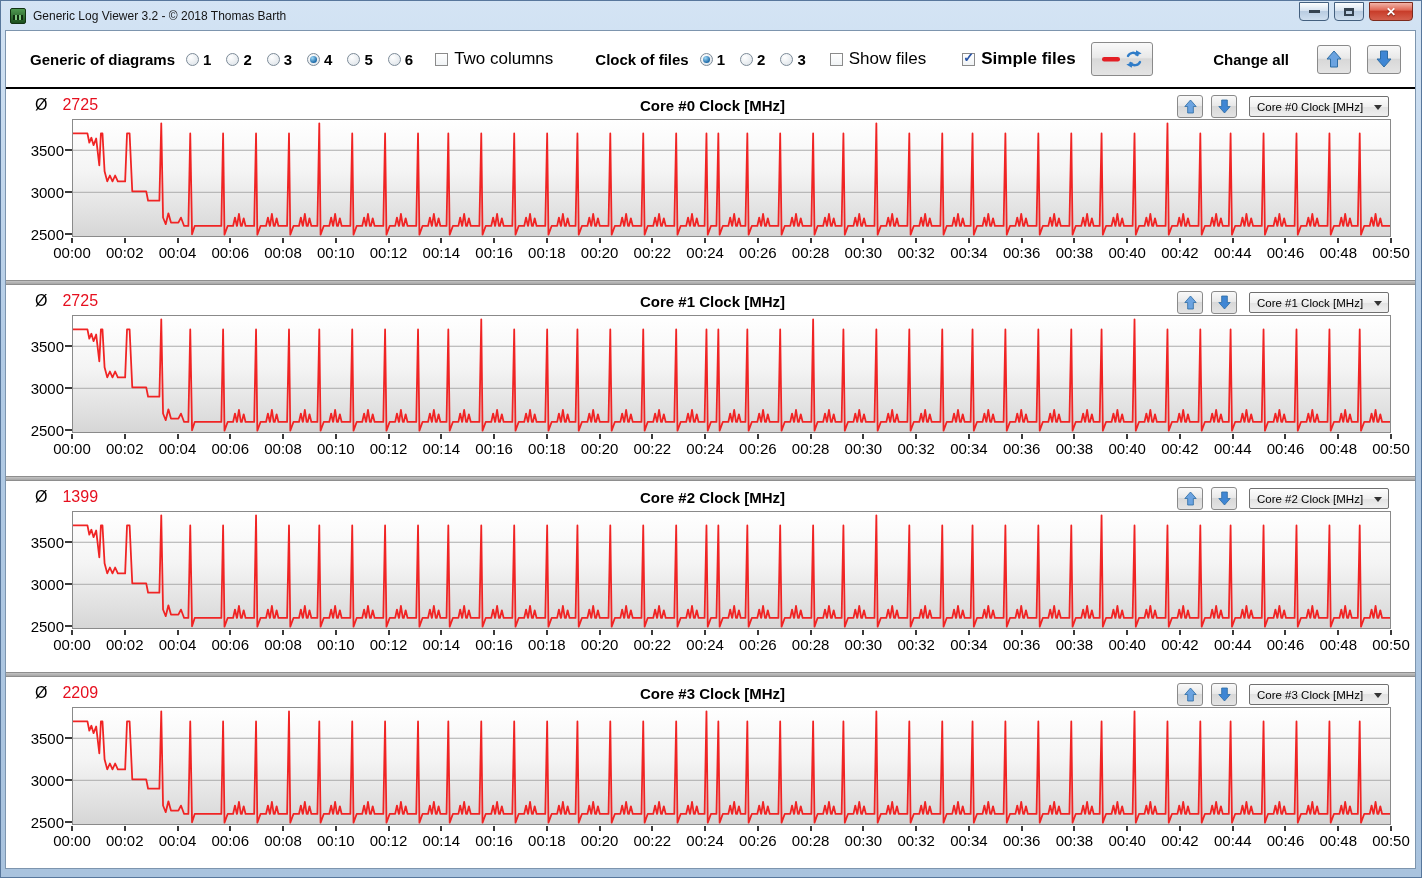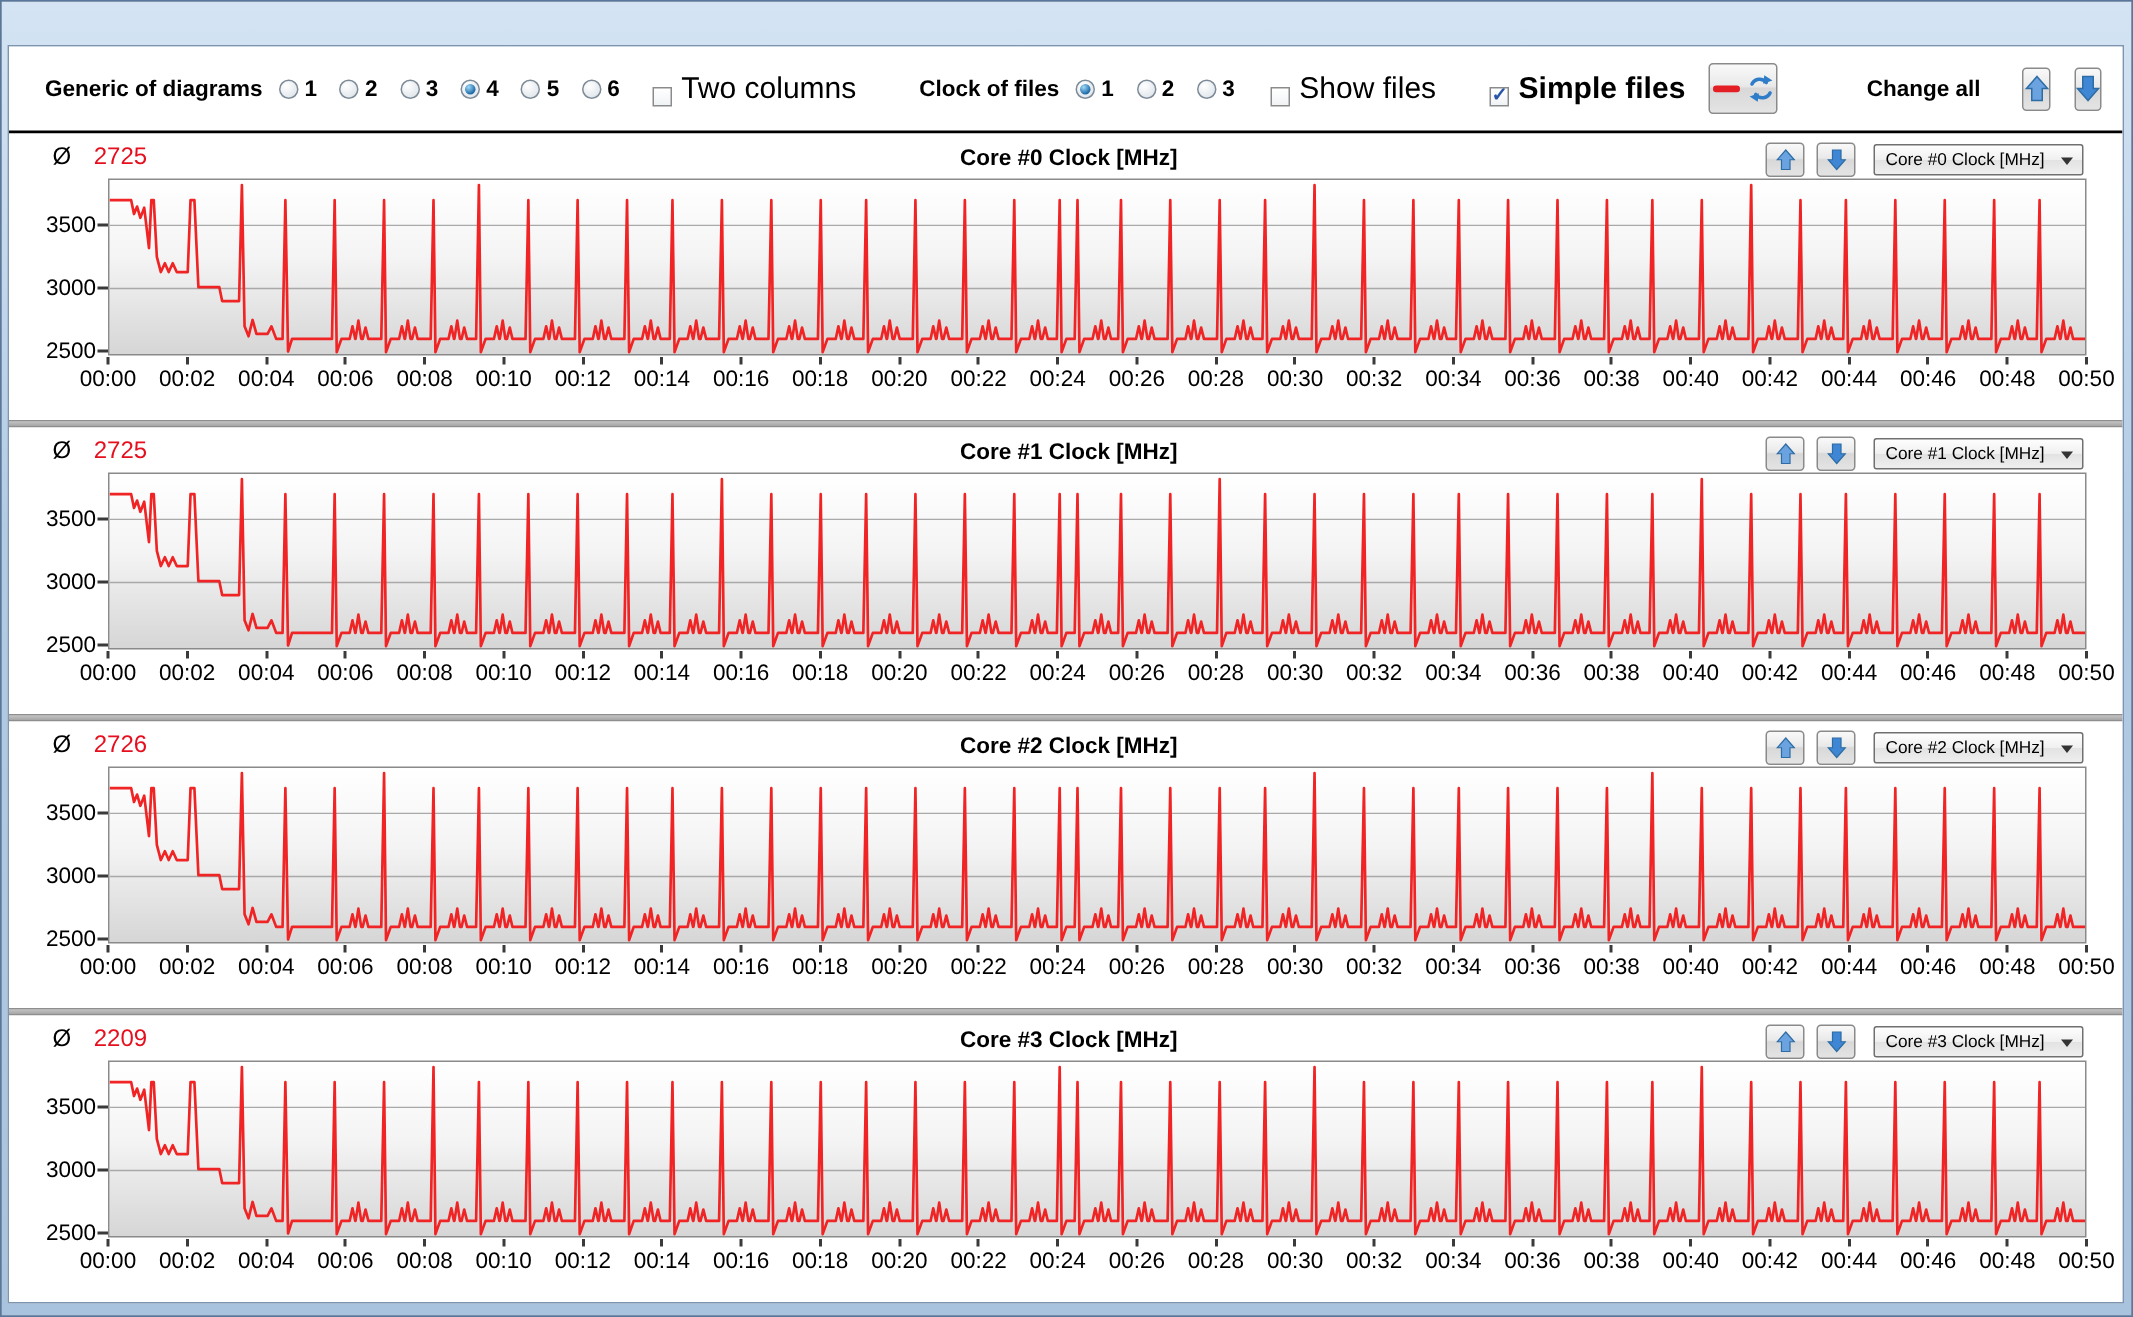--- a/index.html
+++ b/index.html
@@ -32,21 +32,21 @@
   
   .toolbar{flex:0 0 58px;display:flex;align-items:center;padding:0 14px 0 24px;
     border-bottom:2px solid #000;background:#fff;}
   .tb-label{font-weight:bold;font-size:15px;color:#000;white-space:nowrap;}
   .radio-group{display:flex;align-items:center;gap:15px;margin-left:11px;}
   .radio-item{display:flex;align-items:center;gap:4px;font-weight:bold;font-size:15px;}
   .radio{width:13px;height:13px;border-radius:50%;border:1px solid #7d8b98;
     background:radial-gradient(circle at 35% 30%,#ffffff,#d9e0e6);position:relative;}
   .radio.checked::after{content:"";position:absolute;left:2px;top:2px;width:7px;height:7px;border-radius:50%;
     background:radial-gradient(circle at 35% 30%,#9fd9f7,#1d6aa8 70%);}
-  .cb-item{display:flex;align-items:flex-end;gap:6px;font-size:20px;color:#000;white-space:nowrap;}
+  .cb-item{display:flex;align-items:center;gap:6px;font-size:17px;color:#000;white-space:nowrap;}
   .cb-item.bold{font-weight:bold;}
   .checkbox{width:13px;height:13px;border:1px solid #8b8b8b;background:linear-gradient(#fff,#f0f3f5);
     position:relative;}
   .checkbox.checked::after{content:"✓";position:absolute;left:0px;top:-4px;font-size:13px;font-weight:bold;color:#2a55a8;}
   .btn{border:1px solid #8a8a8a;border-radius:3px;background:linear-gradient(#f9f9f9,#e9e9e9 45%,#d8d8d8 50%,#e4e4e4);
     display:flex;align-items:center;justify-content:center;}
   .refresh-btn{width:70px;height:34px;margin-left:15px;gap:6px;}
   .big-arrow-btn{width:38px;height:29px;}
   
   .panels{flex:1;display:flex;flex-direction:column;min-height:0;}
@@ -73,20 +73,35 @@
   .ylabel{position:absolute;right:calc(100% + 9px);transform:translateY(-50%);font-size:15px;color:#000;white-space:nowrap;}
   .ytick{position:absolute;right:calc(100% + 1px);width:7px;height:2px;background:#3a3a3a;transform:translateY(-50%);}
   .xaxis{position:relative;height:28px;}
   .xtick{position:absolute;top:1px;width:2px;height:5px;background:#3a3a3a;transform:translateX(-50%);}
   .xlabel{position:absolute;top:7px;transform:translateX(-50%);font-size:15px;color:#000;white-space:nowrap;}
 </style>
 </head>
 <body>
 
 <div class="window">
+  <div class="titlebar">
+    <span class="title-icon"></span>
+    <span class="title-text">Generic Log Viewer 3.2 - © 2018 Thomas Barth</span>
+    <div class="win-controls">
+      <div class="win-btn">
+          <span class="minbar"></span>
+        </div>
+      <div class="win-btn">
+          <span class="maxbox"></span>
+        </div>
+      <div class="win-btn close">
+          <span>✕</span>
+        </div>
+    </div>
+  </div>
 
   <div class="content">
     <div class="toolbar">
       <span class="tb-label">Generic of diagrams</span>
       <span class="radio-group" id="diagram-radios">
           <span class="radio-item">
             <span class="radio"></span>
             <span>1</span>
           </span>
           <span class="radio-item">
@@ -356,21 +371,21 @@
               <span class="xtick" style="left: 100%;"></span>
               <span class="xlabel" style="left: 100%;">00:50</span>
             </div>
           </div>
         </div>
         <div class="splitter"></div>
         <div class="panel">
           <div class="panel-header">
             <span class="avg">
               <span class="avg-sym">Ø</span>
-              <span class="avg-val">2726</span>
+              <span class="avg-val">1399</span>
             </span>
             <span class="panel-title">Core #2 Clock [MHz]</span>
             <span class="panel-controls">
               <span class="btn mini-btn">
                 <svg width="13" height="15" viewBox="0 0 16 18">
                   <path d="M8 1 L15 9 H11.5 V17 H4.5 V9 H1 Z" fill="#6ba3e0" stroke="#2e6da4" stroke-width="1"></path>
                 </svg>
               </span>
               <span class="btn mini-btn">
                 <svg width="13" height="15" viewBox="0 0 16 18">

